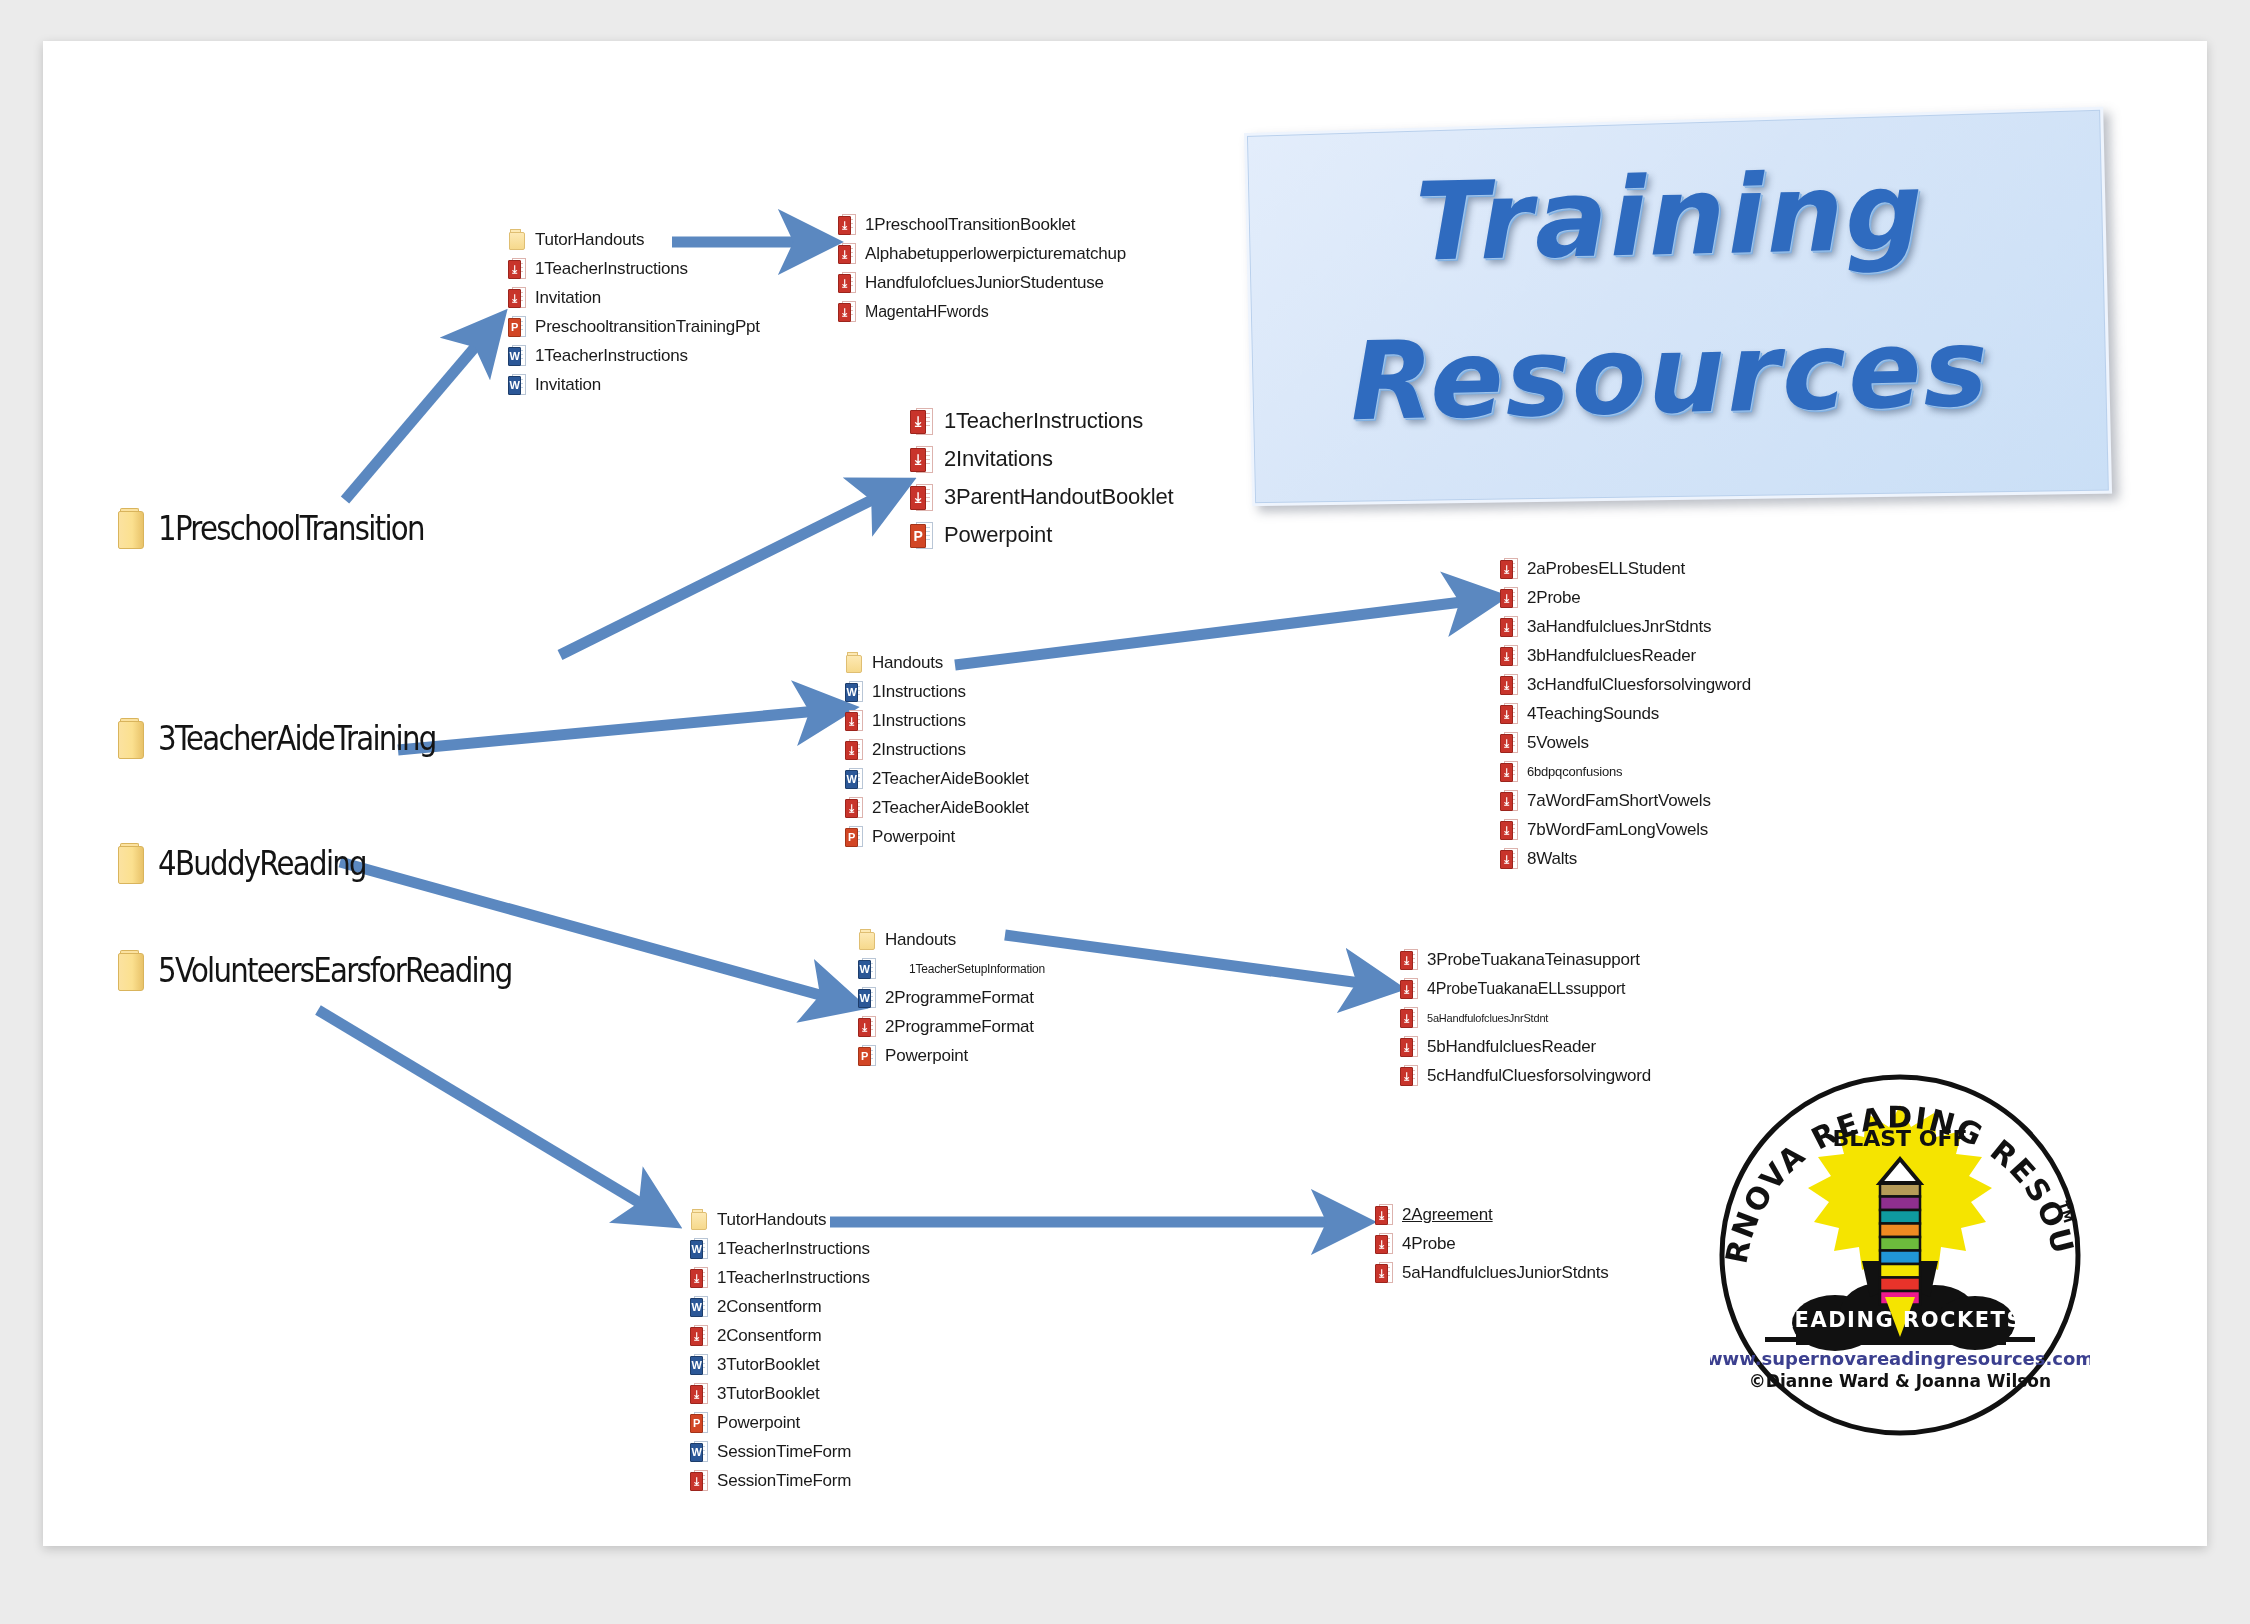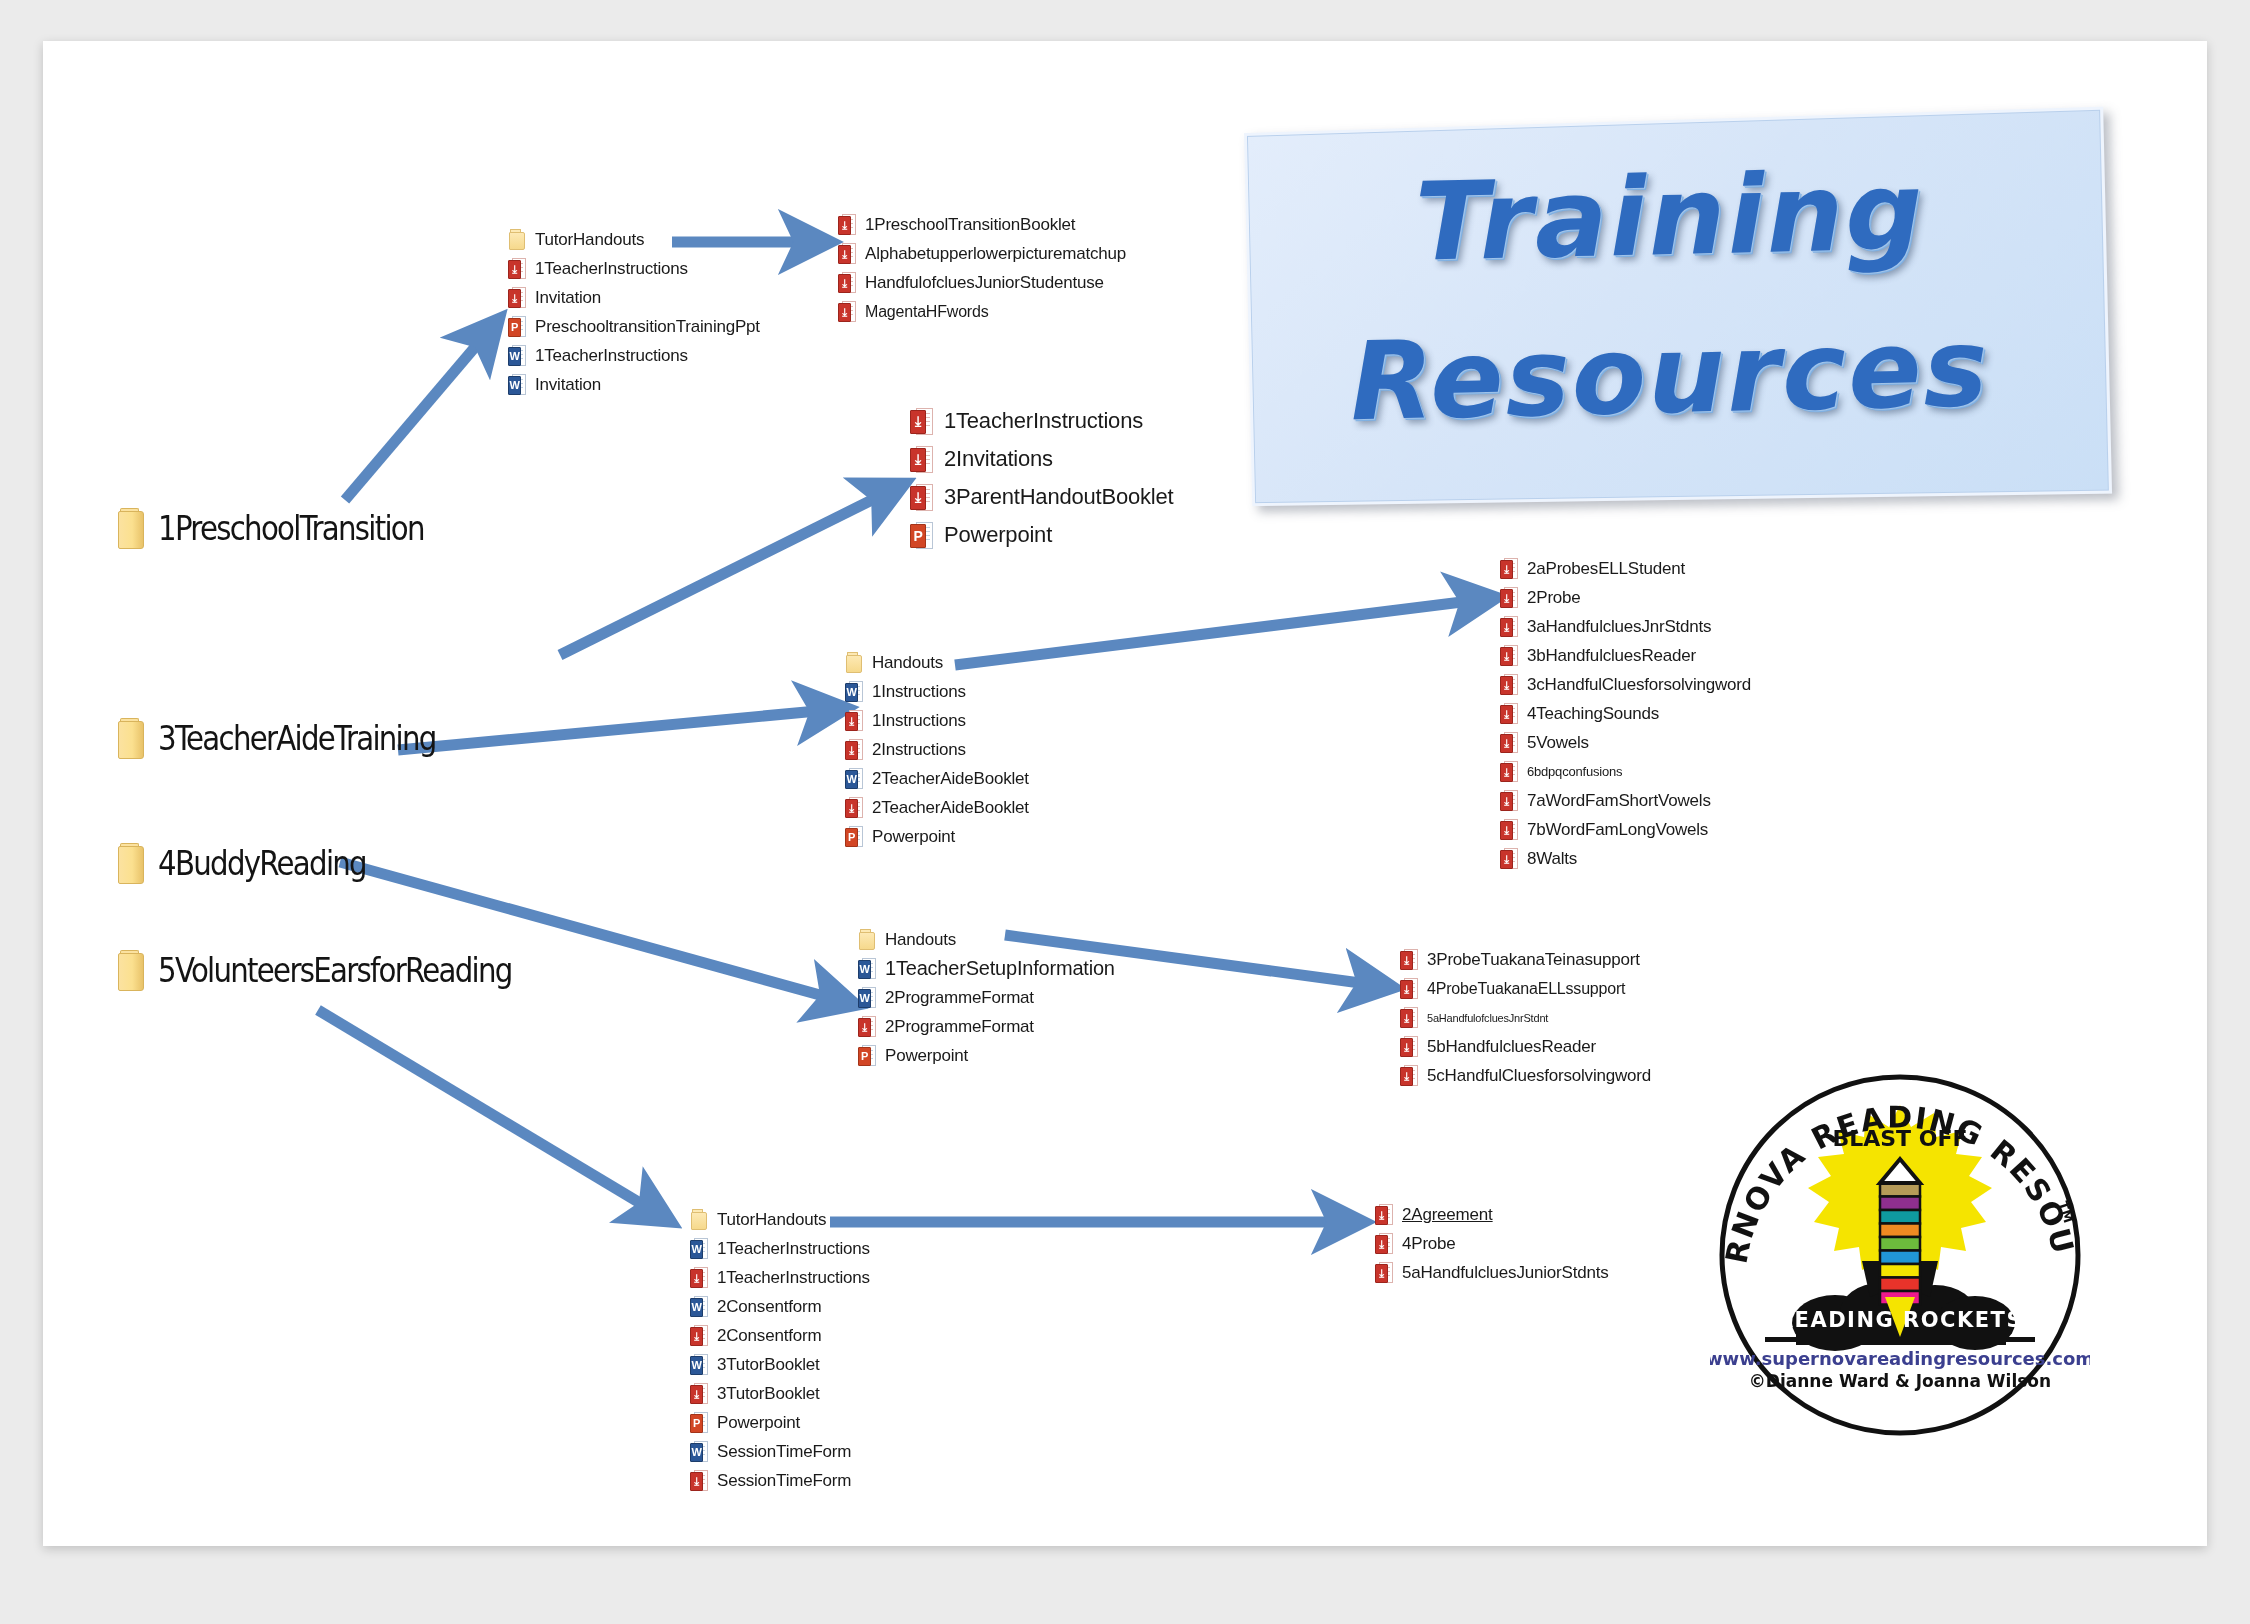--- a/index.html
+++ b/index.html
@@ -429,21 +429,21 @@
           <span class="fbody"></span>
         </span>
         <span class="fname" style="font-size:17px;">Handouts</span>
       </div>
       <div class="fileitem" style="height:29px;gap:9px;">
         <span class="icon ic-doc ic-word" style="width:18px;height:21px;">
           <span class="page"></span>
           <span class="lines"></span>
           <span class="badge" style="font-size:11px;">W</span>
         </span>
-        <span class="fname" style="font-size:20px;">1TeacherSetupInformation</span>
+        <span class="fname" style="font-size:12px;margin-left:24px;">1TeacherSetupInformation</span>
       </div>
       <div class="fileitem" style="height:29px;gap:9px;">
         <span class="icon ic-doc ic-word" style="width:18px;height:21px;">
           <span class="page"></span>
           <span class="lines"></span>
           <span class="badge" style="font-size:11px;">W</span>
         </span>
         <span class="fname" style="font-size:17px;">2ProgrammeFormat</span>
       </div>
       <div class="fileitem" style="height:29px;gap:9px;">

